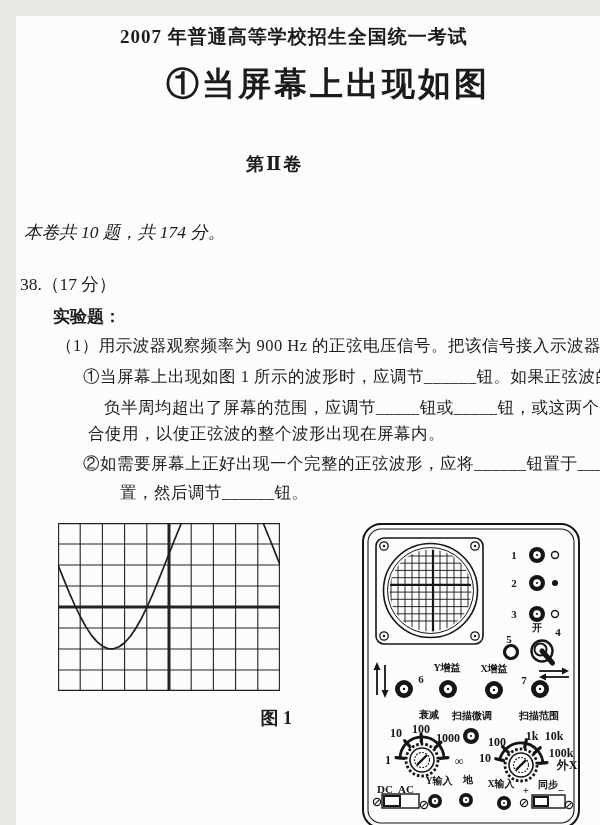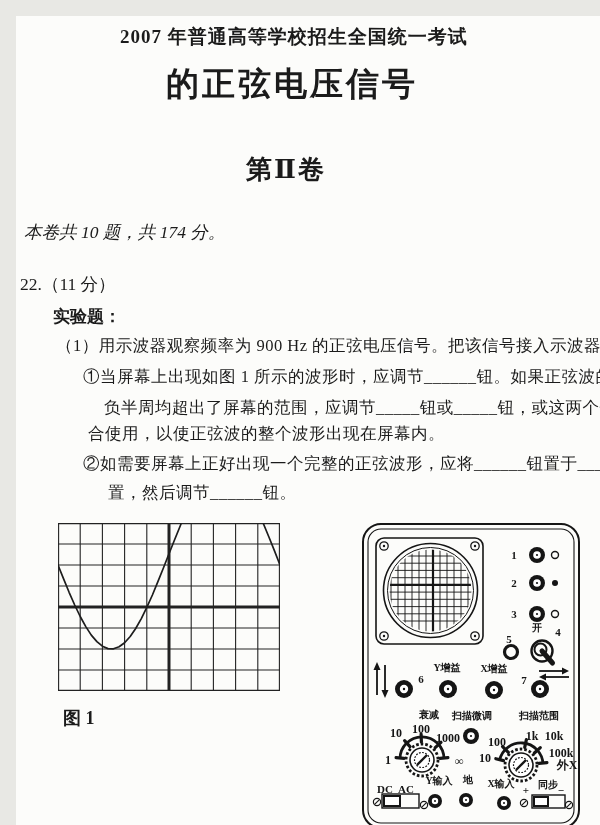--- a/index.html
+++ b/index.html
@@ -4,50 +4,50 @@
 <style>
   html,body{margin:0;padding:0;background:#e8e8e4;}
   .page{
     position:relative;width:600px;height:825px;margin:16px;
     background:#fcfcfa;color:#1b1b1b;overflow:hidden;
     font-family:"Liberation Serif","DejaVu Serif",serif;
   }
   .abs{position:absolute;white-space:nowrap;}
   .t1{left:104px;top:8px;font-size:19px;font-weight:700;letter-spacing:1px;}
   .t2{left:150px;top:46px;font-size:33px;font-weight:700;letter-spacing:3px;}
-  .part{left:230px;top:136px;font-size:26px;font-weight:700;letter-spacing:2px;}
+  .part{left:230px;top:136px;font-size:18px;font-weight:700;letter-spacing:2px;}
   .summary{left:8px;top:204px;font-size:17.5px;font-style:italic;}
   .qnum{left:4px;top:256px;font-size:17.5px;}
   .qsec{left:37px;top:289px;font-size:17px;font-weight:700;}
   .ql{font-size:16.5px;letter-spacing:0.5px;}
   .ql0{left:40px;top:319px;}
   .ql1{left:67px;top:350px;}
   .ql2{left:88px;top:381px;}
   .ql3{left:72px;top:407px;}
   .ql4{left:67px;top:437px;}
-  .ql5{left:92px;top:466px;}
-  .figcap{left:47px;top:690px;width:222px;text-align:left;font-size:18px;font-weight:600;white-space:nowrap;}
+  .ql5{left:104px;top:466px;}
+  .figcap{left:54px;top:690px;width:222px;text-align:right;font-size:18px;font-weight:600;white-space:nowrap;}
   svg{position:absolute;}
   .fig1{left:42px;top:507px;}
   .oscsvg{left:342px;top:503px;}
   .sv-num{font-family:"Liberation Serif","DejaVu Serif",serif;font-size:11px;font-weight:700;fill:#151515;}
   .sv-cjk{font-family:"Liberation Serif","DejaVu Serif",serif;font-size:10px;font-weight:600;fill:#151515;}
   .sv-big{font-family:"Liberation Serif","DejaVu Serif",serif;font-size:12px;font-weight:700;fill:#151515;}
 </style>
 </head>
 <body>
 
 <div class="page">
 
   <div class="abs t1">2007 年普通高等学校招生全国统一考试</div>
-  <div class="abs t2">的正弦电压信号</div>
+  <div class="abs t2">①当屏幕上出现如图</div>
   <div class="abs part">第Ⅱ卷</div>
   <div class="abs summary">本卷共 10 题，共 174 分。</div>
 
-  <div class="abs qnum">22.（11 分）</div>
+  <div class="abs qnum">38.（17 分）</div>
   <div class="abs qsec">实验题：</div>
   <div class="abs ql ql0">（1）用示波器观察频率为 900 Hz 的正弦电压信号。把该信号接入示波器 Y 输入。</div>
   <div class="abs ql ql1">①当屏幕上出现如图 1 所示的波形时，应调节______钮。如果正弦波的正</div>
   <div class="abs ql ql2">负半周均超出了屏幕的范围，应调节_____钮或_____钮，或这两个钮配</div>
   <div class="abs ql ql3">合使用，以使正弦波的整个波形出现在屏幕内。</div>
   <div class="abs ql ql4">②如需要屏幕上正好出现一个完整的正弦波形，应将______钮置于____位</div>
   <div class="abs ql ql5">置，然后调节______钮。</div>
 
   <svg class="fig1" width="222" height="168" viewBox="0 0 222 168">
     <g stroke="#222">

